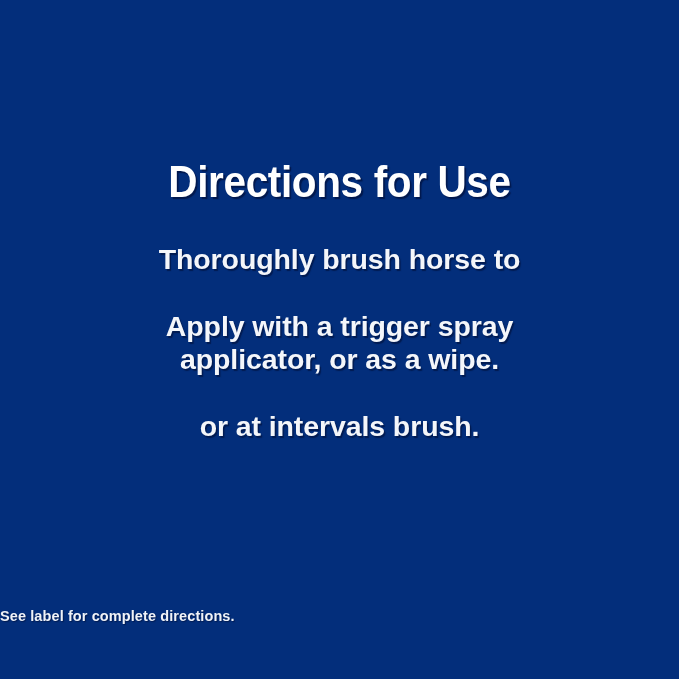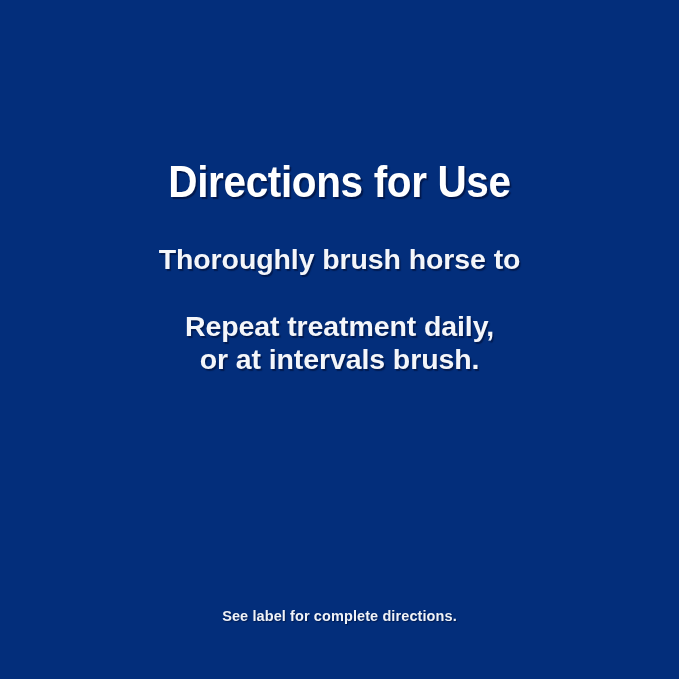--- a/index.html
+++ b/index.html
@@ -67,21 +67,21 @@
     display: block;
     white-space: nowrap;
   }
 
   
   #footer-note {
     position: absolute;
     top: 607px;
     left: 0;
     width: 679px;
-    text-align: center;
+    text-align: left;
     color: #F0F3F8;
     font-family: "Liberation Sans", sans-serif;
     font-weight: bold;
     font-size: 14.5px;
     line-height: 18px;
     letter-spacing: 0.1px;
     text-shadow: 1px 1px 1px rgba(0, 8, 40, 0.5);
     white-space: nowrap;
   }
 </style>
@@ -92,24 +92,25 @@
 
   <div id="title">Directions for Use</div>
 
   <div id="body-block">
 
     <div class="para">
       <span class="line">Thoroughly brush horse to</span>
     </div>
 
     <div class="para">
+      <span class="line">Apply with a trigger spray</span>
+      <span class="line">applicator, or as a wipe.</span>
     </div>
 
     <div class="para">
-      <span class="line">Repeat treatment daily,</span>
       <span class="line">or at intervals brush.</span>
     </div>
 
   </div>
 
   <div id="footer-note">See label for complete directions.</div>
 
 </div>
 
 </body></html>

